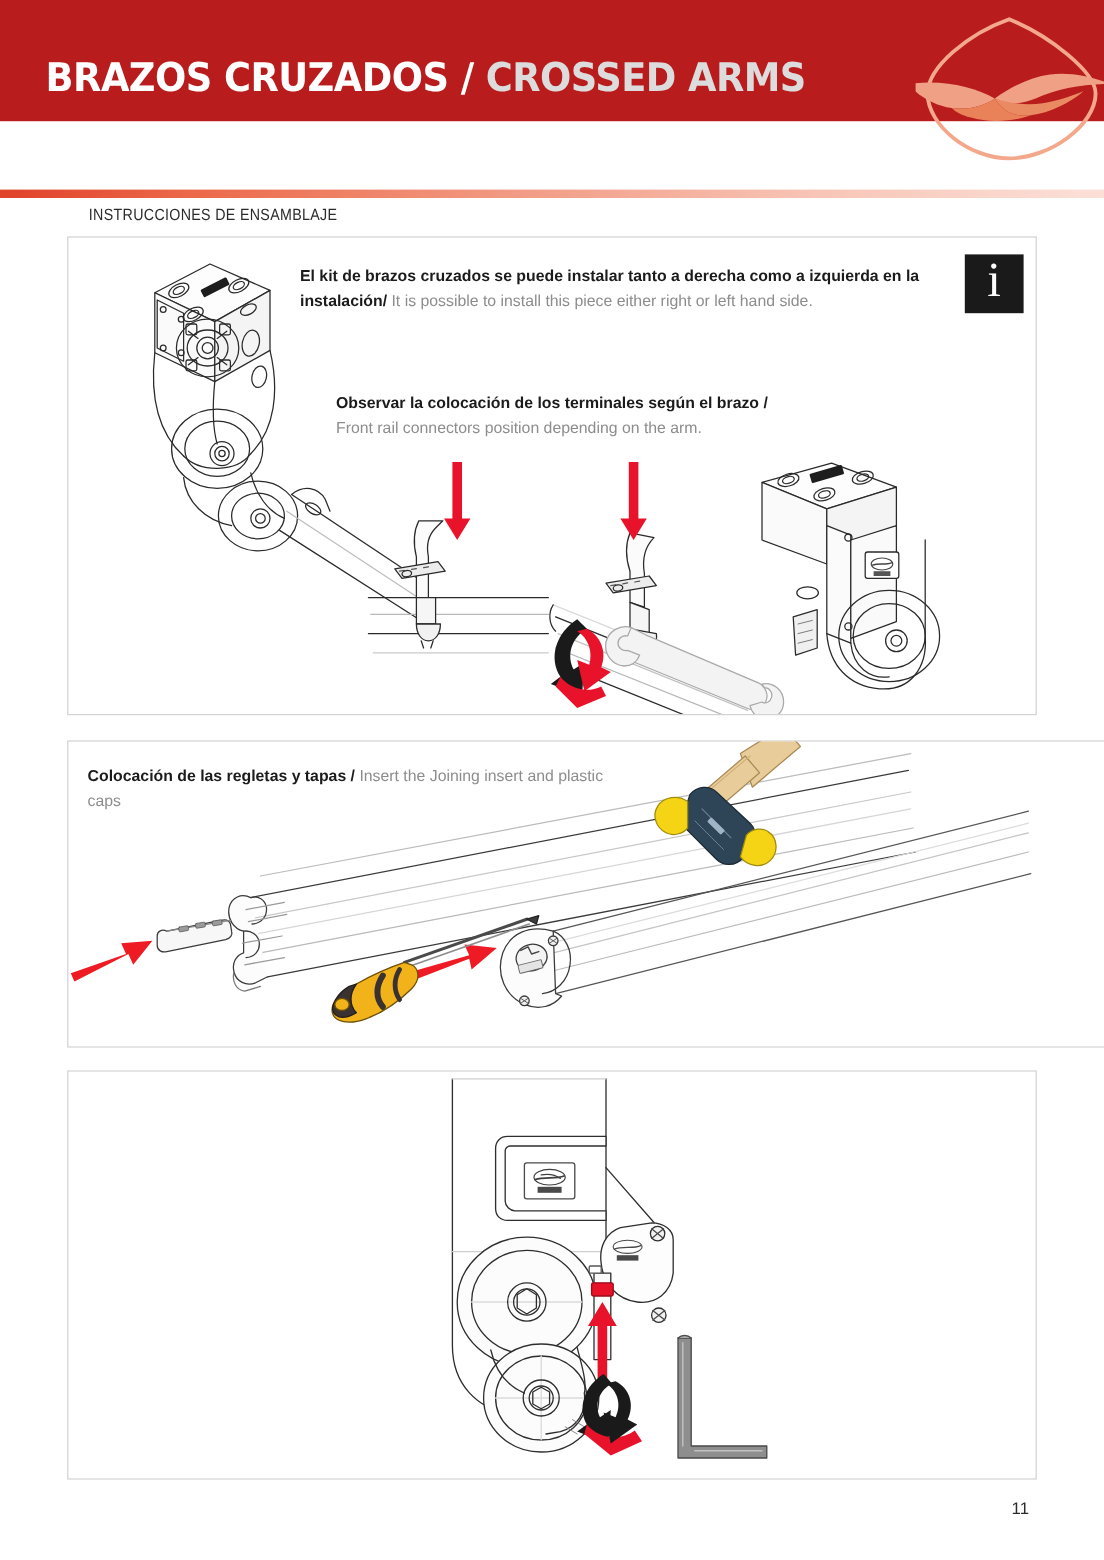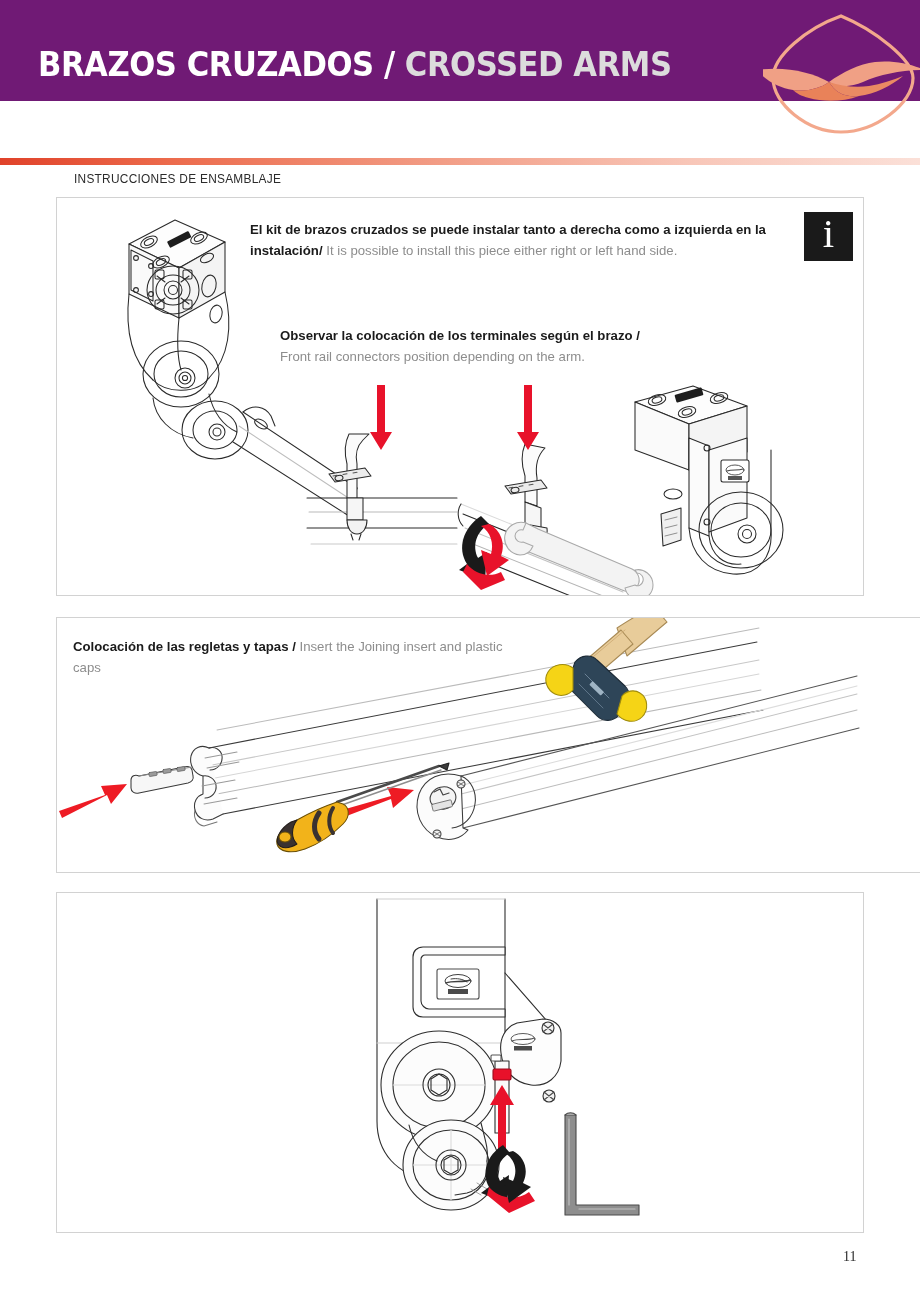--- a/index.html
+++ b/index.html
@@ -13,21 +13,21 @@
     position: relative;
     font-family: "Liberation Sans", sans-serif;
     overflow: hidden;
   }
 
   
   .header-banner {
     position: absolute;
     left: 0; top: 0;
     width: 920px; height: 101px;
-    background: #701a75;
+    background: #b91c1c;
     overflow: hidden;
   }
   .header-title {
     position: absolute;
     left: 38px; top: 48px;
     font-family: "DejaVu Sans", sans-serif;
     font-size: 33px;
     font-weight: bold;
     letter-spacing: -0.5px;
     line-height: 1;
@@ -115,21 +115,21 @@
     top: -3px;
   }
 
   
   .illus { position: absolute; left: 0; top: 0; overflow: visible; }
 
   
   .page-number {
     position: absolute;
     left: 843px; top: 1249px;
-    font-family: Liberation Serif, serif;
+    font-family: Liberation Sans, sans-serif;
     font-size: 14px;
     color: #2b2b2b;
   }
 </style>
 </head>
 <body>
 
 <div class="header-banner">
   <div class="header-title">
     <span class="title-es">BRAZOS CRUZADOS</span><span class="title-sep"> / </span><span class="title-en">CROSSED ARMS</span>

